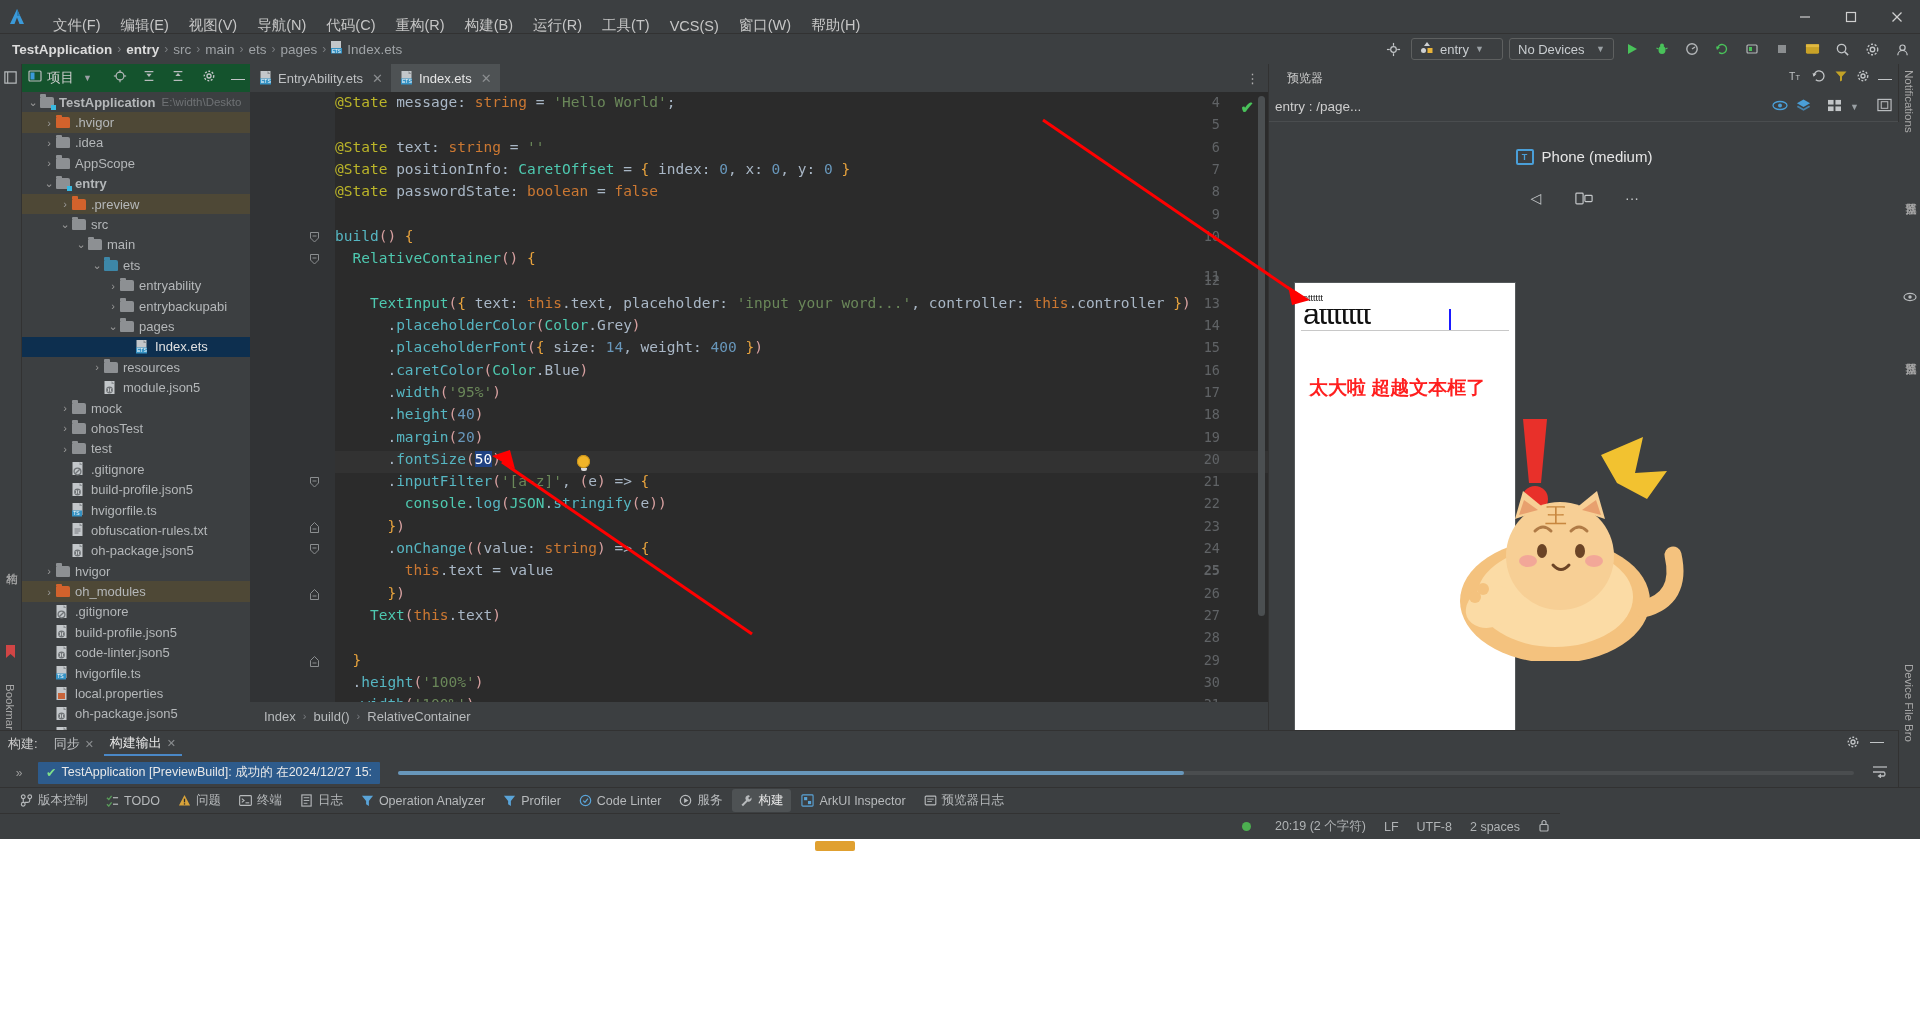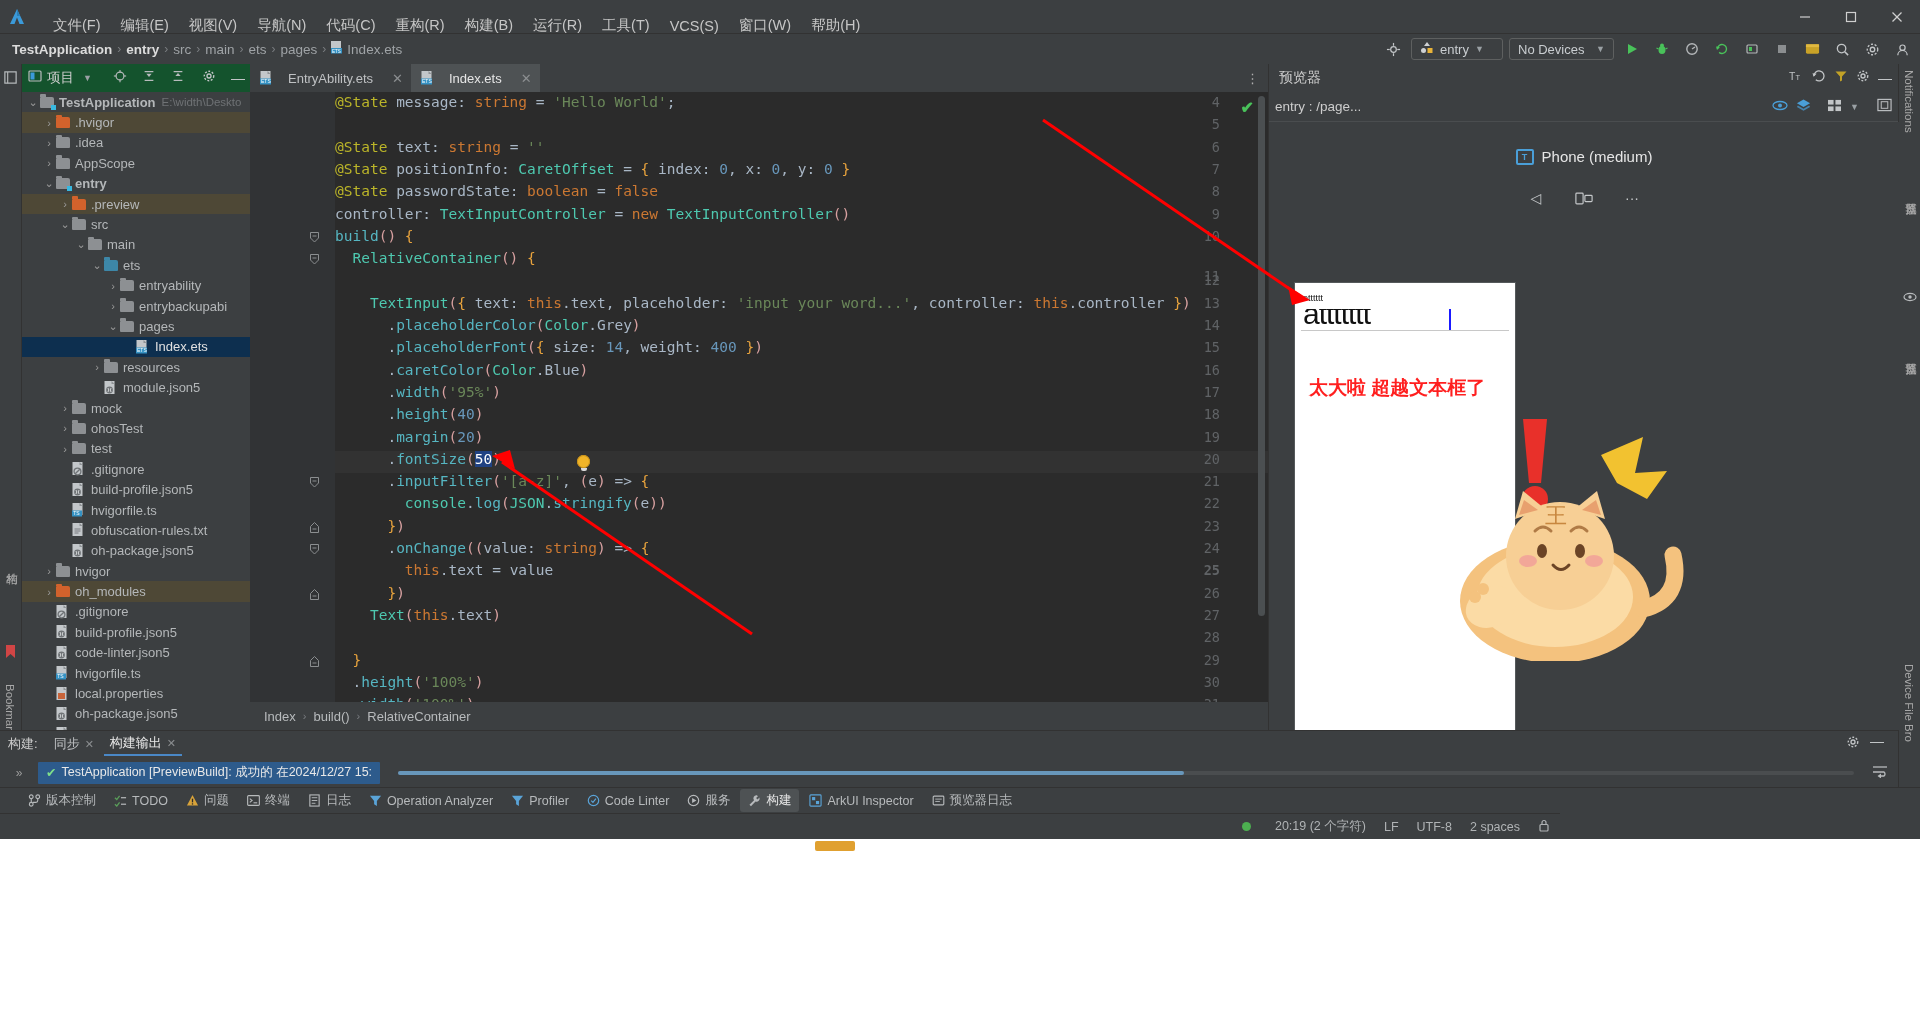--- a/index.html
+++ b/index.html
@@ -75,21 +75,21 @@
   
   .fd { width:14px; height:11px; background:#8d9093; border-radius:1px 2px 1px 1px; position:relative; }
   .fd::before { content:""; position:absolute; left:0; top:-2.5px; width:6px; height:2.5px; background:#8d9093; border-radius:1px 1px 0 0; }
   .fd.orange { background:#d2622c; } .fd.orange::before { background:#d2622c; }
   .fd.blue   { background:#3d87a8; } .fd.blue::before   { background:#3d87a8; }
   .fd.mod::after { content:""; position:absolute; right:-2px; bottom:-2px; width:5px; height:5px; background:#38b8e0; }
 
   
   .editor { position:absolute; left:250px; top:64px; width:1018px; height:666px; background:#2b2b2b; }
   .tabsbar { height:28px; background:#3c3f41; display:flex; align-items:center; position:relative; }
-  .etab { height:28px; display:flex; align-items:center; gap:15px; padding:0 8px 0 10px; font-size:13px; color:#bfc1c3; }
+  .etab { height:28px; display:flex; align-items:center; gap:5px; padding:0 8px 0 10px; font-size:13px; color:#bfc1c3; }
   .etab.active { background:#4e5254; color:#e6e6e6; }
   .tab-x { color:#8b8e90; font-size:13px; margin-left:4px; }
   .tabs-more { position:absolute; right:8px; color:#b0b0b0; font-size:13px; letter-spacing:1px; }
 
   .codewrap { position:absolute; top:28px; left:0; width:1018px; height:610px; background:#2b2b2b; overflow:hidden; }
   .gutter { position:absolute; left:0; top:0; width:85px; height:610px; background:#313335; }
   .gnum { position:absolute; right:48px; font-size:13.5px; color:#606366; font-family:"DejaVu Sans Mono", monospace; }
   .codearea { position:absolute; left:85px; top:0; right:0; height:610px; font-family:"DejaVu Sans Mono", monospace; font-size:14.5px; }
   .cline { position:absolute; left:0; white-space:pre; }
   .linehl { position:absolute; left:0; width:1018px; height:22.3px; background:#323232; }
@@ -112,21 +112,21 @@
   .scrollv { position:absolute; right:3px; top:4px; width:7px; height:520px; background:#4b4f51; border-radius:4px; }
   .checkmark { position:absolute; right:14px; top:6px; color:#49c25a; font-size:16px; font-weight:bold; }
 
   .bcbar { position:absolute; bottom:0; left:0; width:1018px; height:28px; background:#3c3f41;
            display:flex; align-items:center; gap:3px; padding-left:14px; font-size:13px; color:#b8bbbd; }
   .bcsep { color:#7a7d80; font-size:11px; }
 
   
   .preview { position:absolute; left:1268px; top:64px; width:630px; height:666px; background:#3c3f41; border-left:1px solid #323232;}
   .pv-header { height:28px; display:flex; align-items:center; padding:0 6px; }
-  .pv-title { font-size:14px; color:#cdcdcd; margin-left:4px; }
+  .pv-title { font-size:12px; color:#cdcdcd; margin-left:12px; }
   .pv-hright { margin-left:auto; display:flex; align-items:center; gap:8px; }
   .pv-sub { height:30px; display:flex; align-items:center; padding:0 6px; gap:8px; border-bottom:1px solid #4a4d4f;}
   .pv-file { font-size:13.5px; color:#cdcdcd; }
   .pv-body { position:absolute; top:58px; left:0; width:630px; height:608px; background:#3c3f41; }
   .dev-label { position:absolute; left:0; right:0; top:26px; display:flex; align-items:center; justify-content:center; gap:8px;
                font-size:15px; color:#e6e6e6; }
   .dev-icon { width:18px; height:16px; border:2px solid #4a9fd8; border-radius:2px; display:flex; align-items:center;justify-content:center;
               font-size:9px; color:#4a9fd8; font-weight:bold; }
   .dev-tools { position:absolute; top:62px; left:0; right:0; display:flex; align-items:center; justify-content:center; gap:6px; }
   .dtb { width:42px; height:28px; border-radius:3px; display:flex; align-items:center; justify-content:center; color:#c5c8ca; font-size:14px; }
@@ -157,21 +157,21 @@
   .bw-right { margin-left:auto; display:flex; gap:8px; padding-right:8px; }
   .bw-content { position:absolute; top:26px; left:0; width:1898px; height:31px; display:flex; align-items:center; }
   .bw-gutter { width:38px; height:31px; display:flex; align-items:center; justify-content:center; color:#9a9a9a; font-size:12px; }
   .bw-msg { height:22px; background:#2d5b8c; color:#e8e8e8; font-size:12.5px; display:flex; align-items:center;
             padding:0 8px; gap:5px; border-radius:1px; }
   .bw-progress { flex:1; height:4px; background:#4a4d4f; margin:0 18px; border-radius:2px; position:relative; }
   .bw-progress::after { content:""; position:absolute; left:0; top:0; width:54%; height:4px; background:#6897bb; border-radius:2px; }
 
   
   .toolstrip { position:absolute; left:0; top:787px; width:1920px; height:26px; background:#3c3f41;
-               display:flex; align-items:center; gap:2px; padding-left:20px; border-top:1px solid #323232; }
+               display:flex; align-items:center; gap:2px; padding-left:12px; border-top:1px solid #323232; }
   .ts-item { display:flex; align-items:center; gap:5px; font-size:12.5px; color:#b7babc; padding:3px 8px; border-radius:3px; }
   .ts-item.active { background:#4e5254; color:#e8e8e8; }
 
   
   .statusbar { position:absolute; left:0; top:813px; width:1560px; height:26px; background:#3c3f41;
                display:flex; align-items:center; padding:0 10px; font-size:12.5px; color:#b0b3b5; border-top:1px solid #323232;}
   .sb-right { margin-left:auto; display:flex; align-items:center; gap:18px; }
   .green-dot { width:9px; height:9px; border-radius:50%; background:#4caf50; margin-right:6px; }
 
   .pagebelow { position:absolute; left:0; top:839px; width:1920px; height:190px; background:#ffffff; }
@@ -805,21 +805,20 @@
               <polygon points="4.5,0.5 8.5,4.5 8.5,10.5 0.5,10.5 0.5,4.5" fill="none" stroke="#8b8e90" stroke-width="1"></polygon>
               <line x1="2.5" y1="7" x2="6.5" y2="7" stroke="#8b8e90" stroke-width="1"></line>
             </svg></div>
         </div>
       <div class="codearea" id="codearea">
           <div class="cline" style="top: 2px;"><span class="t-dec">@State</span>&nbsp;<span class="t-def">message</span><span class="t-def">:</span>&nbsp;<span class="t-kw">string</span>&nbsp;<span class="t-def">=</span>&nbsp;<span class="t-str">'Hello World'</span><span class="t-def">;</span></div>
           <div class="cline" style="top: 24.3px;"></div>
           <div class="cline" style="top: 46.6px;"><span class="t-dec">@State</span>&nbsp;<span class="t-def">text</span><span class="t-def">:</span>&nbsp;<span class="t-kw">string</span>&nbsp;<span class="t-def">=</span>&nbsp;<span class="t-str">''</span></div>
           <div class="cline" style="top: 68.9px;"><span class="t-dec">@State</span>&nbsp;<span class="t-def">positionInfo</span><span class="t-def">:</span>&nbsp;<span class="t-cls">CaretOffset</span>&nbsp;<span class="t-def">=</span>&nbsp;<span class="t-brace">{</span>&nbsp;<span class="t-def">index</span><span class="t-def">:</span>&nbsp;<span class="t-num">0</span><span class="t-def">,</span>&nbsp;<span class="t-def">x</span><span class="t-def">:</span>&nbsp;<span class="t-num">0</span><span class="t-def">,</span>&nbsp;<span class="t-def">y</span><span class="t-def">:</span>&nbsp;<span class="t-num">0</span>&nbsp;<span class="t-brace">}</span></div>
           <div class="cline" style="top: 91.2px;"><span class="t-dec">@State</span>&nbsp;<span class="t-def">passwordState</span><span class="t-def">:</span>&nbsp;<span class="t-kw">boolean</span>&nbsp;<span class="t-def">=</span>&nbsp;<span class="t-kw">false</span></div>
-          <div class="cline" style="top: 113.5px;"><span class="t-def">controller</span><span class="t-def">:</span>&nbsp;<span class="t-cls">TextInputController</span>&nbsp;<span class="t-def">=</span>&nbsp;<span class="t-kw">new</span>&nbsp;<span class="t-cls">TextInputController</span><span class="t-paren">(</span><span class="t-paren">)</span></div>
           <div class="cline" style="top: 135.8px;"><span class="t-cyan">build</span><span class="t-paren">(</span><span class="t-paren">)</span>&nbsp;<span class="t-brace">{</span></div>
           <div class="cline" style="top: 158.1px;">&nbsp;&nbsp;<span class="t-cls">RelativeContainer</span><span class="t-paren">(</span><span class="t-paren">)</span>&nbsp;<span class="t-brace">{</span></div>
           <div class="cline" style="top: 180.4px;"></div>
           <div class="cline" style="top: 202.7px;">&nbsp;&nbsp;&nbsp;&nbsp;<span class="t-cls">TextInput</span><span class="t-paren">(</span><span class="t-brace">{</span>&nbsp;<span class="t-def">text</span><span class="t-def">:</span>&nbsp;<span class="t-kw">this</span><span class="t-def">.</span><span class="t-def">text</span><span class="t-def">,</span>&nbsp;<span class="t-def">placeholder</span><span class="t-def">:</span>&nbsp;<span class="t-str">'input your word...'</span><span class="t-def">,</span>&nbsp;<span class="t-def">controller</span><span class="t-def">:</span>&nbsp;<span class="t-kw">this</span><span class="t-def">.</span><span class="t-def">controller</span>&nbsp;<span class="t-brace">}</span><span class="t-paren">)</span></div>
           <div class="cline" style="top: 225px;">&nbsp;&nbsp;&nbsp;&nbsp;&nbsp;&nbsp;<span class="t-def">.</span><span class="t-cyan">placeholderColor</span><span class="t-paren">(</span><span class="t-cls">Color</span><span class="t-def">.</span><span class="t-def">Grey</span><span class="t-paren">)</span></div>
           <div class="cline" style="top: 247.3px;">&nbsp;&nbsp;&nbsp;&nbsp;&nbsp;&nbsp;<span class="t-def">.</span><span class="t-cyan">placeholderFont</span><span class="t-paren">(</span><span class="t-brace">{</span>&nbsp;<span class="t-def">size</span><span class="t-def">:</span>&nbsp;<span class="t-num">14</span><span class="t-def">,</span>&nbsp;<span class="t-def">weight</span><span class="t-def">:</span>&nbsp;<span class="t-num">400</span>&nbsp;<span class="t-brace">}</span><span class="t-paren">)</span></div>
           <div class="cline" style="top: 269.6px;">&nbsp;&nbsp;&nbsp;&nbsp;&nbsp;&nbsp;<span class="t-def">.</span><span class="t-cyan">caretColor</span><span class="t-paren">(</span><span class="t-cls">Color</span><span class="t-def">.</span><span class="t-def">Blue</span><span class="t-paren">)</span></div>
           <div class="cline" style="top: 291.9px;">&nbsp;&nbsp;&nbsp;&nbsp;&nbsp;&nbsp;<span class="t-def">.</span><span class="t-cyan">width</span><span class="t-paren">(</span><span class="t-str">'95%'</span><span class="t-paren">)</span></div>
           <div class="cline" style="top: 314.2px;">&nbsp;&nbsp;&nbsp;&nbsp;&nbsp;&nbsp;<span class="t-def">.</span><span class="t-cyan">height</span><span class="t-paren">(</span><span class="t-num">40</span><span class="t-paren">)</span></div>
           <div class="cline" style="top: 336.5px;">&nbsp;&nbsp;&nbsp;&nbsp;&nbsp;&nbsp;<span class="t-def">.</span><span class="t-cyan">margin</span><span class="t-paren">(</span><span class="t-num">20</span><span class="t-paren">)</span></div>

